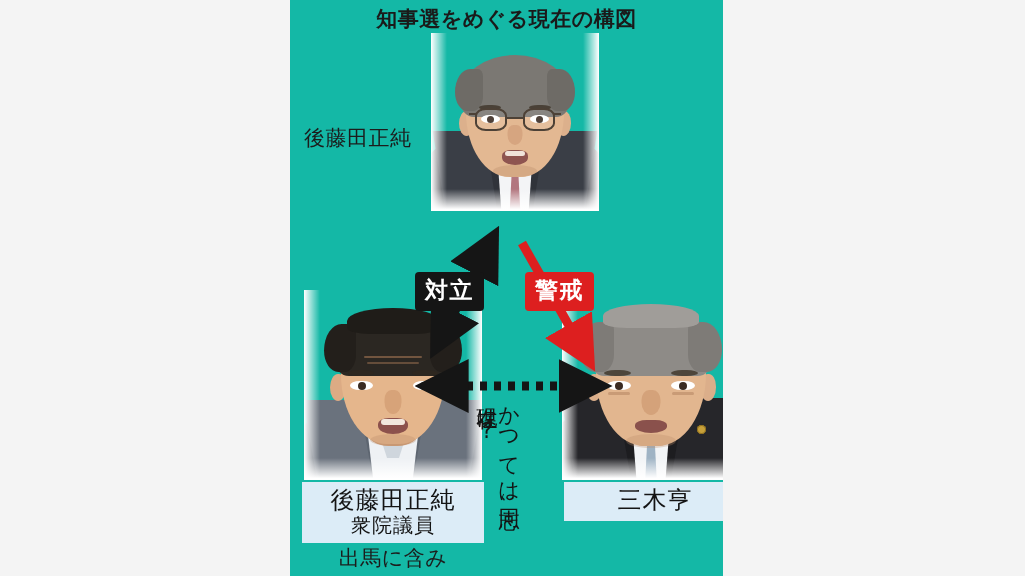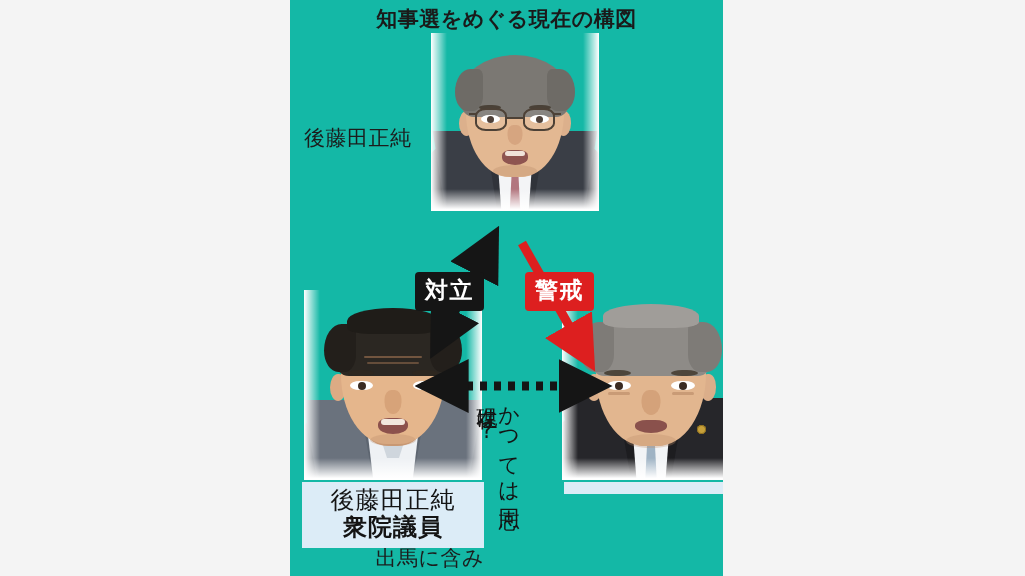--- a/index.html
+++ b/index.html
@@ -217,31 +217,31 @@
   #card-gotoda { left: 12px;  top: 482px; width: 182px; }
   #card-miki    { left: 274px; top: 482px; width: 182px; }
   .name-card .nm {
     display: block;
     font-size: 24px;
     font-weight: 400;
     letter-spacing: 1px;
   }
   .name-card .role {
     display: block;
-    font-size: 24px;
-    font-weight: 700;
+    font-size: 20px;
+    font-weight: 400;
     letter-spacing: 1px;
   }
 
   .caption {
     position: absolute;
     top: 544px;
     font-size: 21px;
     color: #1c1c1c;
-    text-align: right;
+    text-align: center;
     white-space: nowrap;
     letter-spacing: 0.5px;
   }
   #caption-gotoda { left: 12px;  width: 182px; }
   #caption-miki    { left: 274px; width: 182px; }
 
   
   .tag {
     position: absolute;
     font-size: 23px;
@@ -468,18 +468,19 @@
       <div class="fade-side-l"></div>
 
     </div>
 
     <div class="name-card" id="card-gotoda">
       <span class="nm">後藤田正純</span>
       <span class="role">衆院議員</span>
     </div>
 
     <div class="name-card" id="card-miki">
+      <span class="nm">三木亨</span>
     </div>
 
     <div class="caption" id="caption-gotoda">出馬に含み</div>
 
   </div>
 </div>
 
 </body></html>

